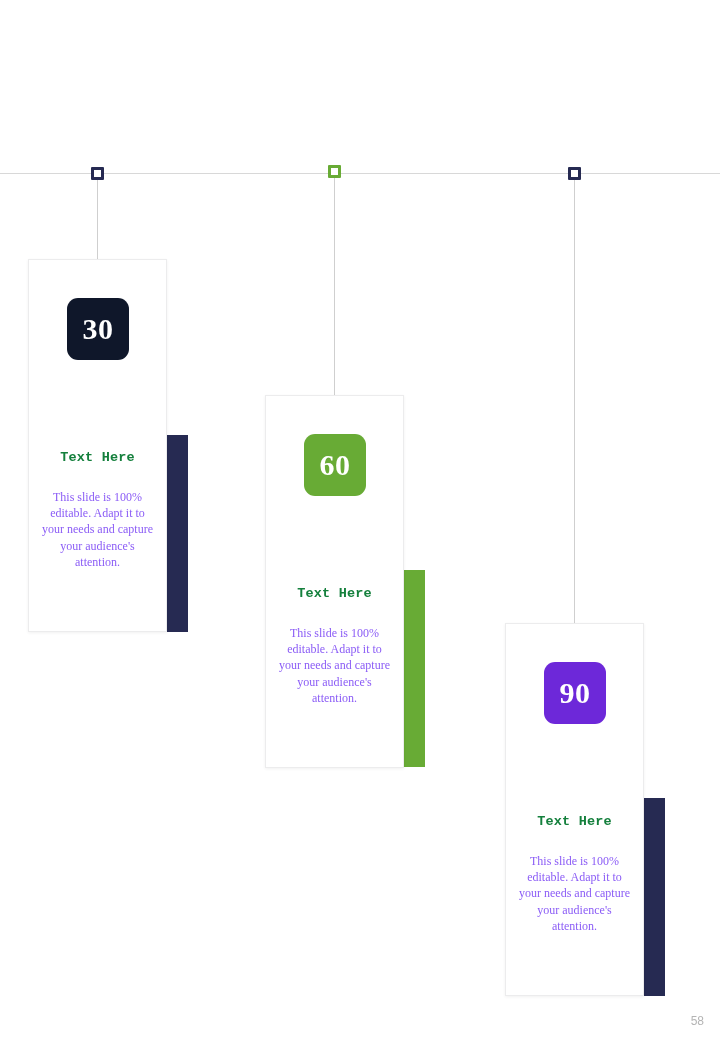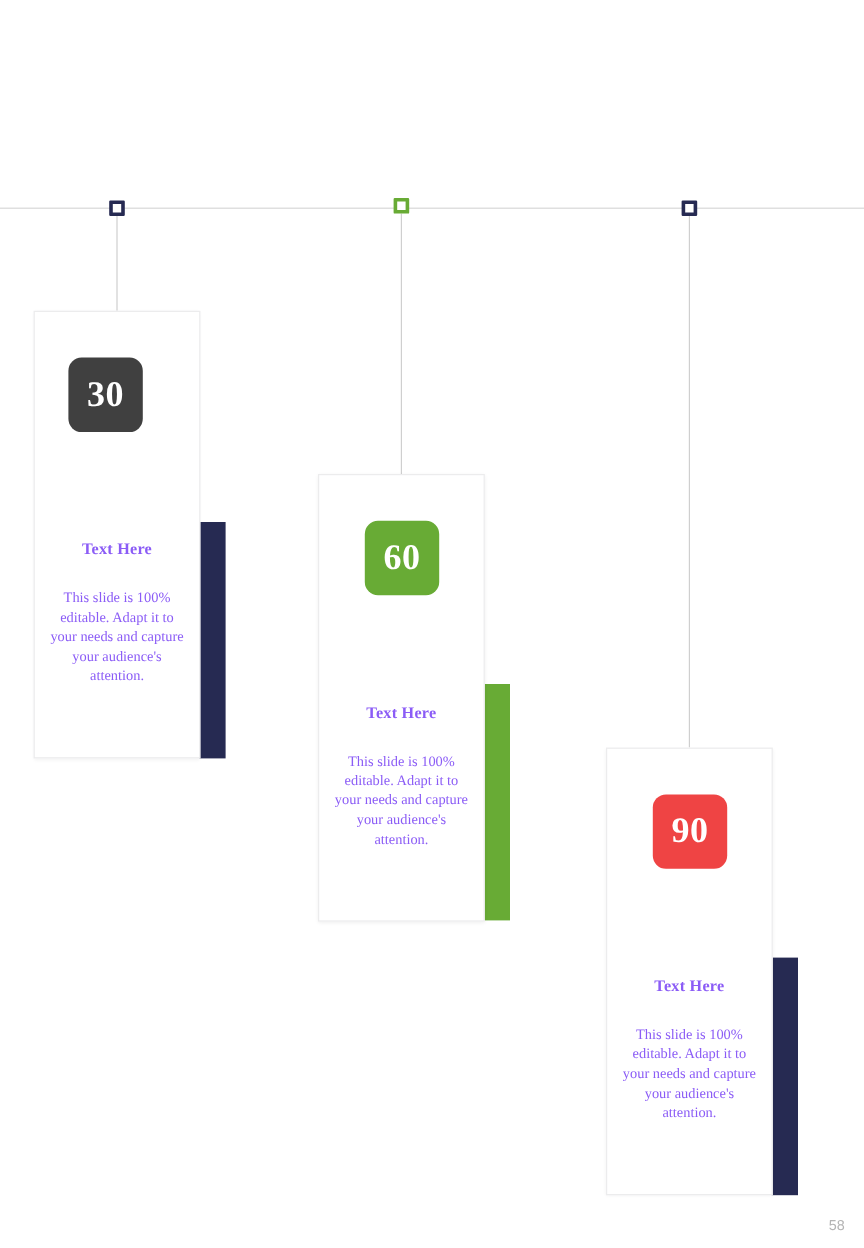--- a/index.html
+++ b/index.html
@@ -91,24 +91,24 @@
 
   .card-body {
     position: absolute;
     left: 0;
     width: 100%;
     padding: 0 10px;
     text-align: center;
   }
 
   .card-heading {
-    font-family: Liberation Serif, serif;
+    font-family: Liberation Mono, monospace;
     font-weight: bold;
     font-size: 13.5px;
-    color: #8b5cf6;
+    color: #15803d;
     margin-bottom: 8px;
     letter-spacing: 0.2px;
   }
 
   .card-text {
     font-family: Liberation Serif, serif;
     font-size: 12px;
     line-height: 16.2px;
     color: #8b5cf6;
     margin-top: 24px;
@@ -136,37 +136,37 @@
       <div class="connector" style="left: 97px; top: 180px; height: 79px;"></div>
       <div class="connector" style="left: 334px; top: 178px; height: 217px;"></div>
       <div class="connector" style="left: 574px; top: 180px; height: 443px;"></div>
       <div class="marker" style="left: 91px; top: 167px; border-color: rgb(38, 42, 82);"></div>
       <div class="marker green" style="left: 328px; top: 165px; border-color: rgb(104, 171, 53);"></div>
       <div class="marker" style="left: 568px; top: 167px; border-color: rgb(38, 42, 82);"></div>
     </div>
   <div id="cards-layer">
       <div class="accent-bar" style="left: 166px; top: 435px; height: 197px; background: rgb(38, 42, 82);"></div>
       <div class="card" style="left: 28px; top: 259px; width: 139px; height: 373px;">
-        <div class="badge" style="left: 28px; top: 38px; background: #404040;">30</div>
+        <div class="badge" style="left: 38px; top: 38px; background: #0f172a;">30</div>
         <div class="card-body" style="top: 190px;">
           <div class="card-heading">Text Here</div>
           <div class="card-text">This slide is 100% editable. Adapt it to your needs and capture your audience's attention.</div>
         </div>
       </div>
       <div class="accent-bar" style="left: 403px; top: 570px; height: 197px; background: rgb(104, 171, 53);"></div>
       <div class="card" style="left: 265px; top: 395px; width: 139px; height: 373px;">
         <div class="badge" style="left: 38px; top: 38px; background: rgb(104, 171, 53);">60</div>
         <div class="card-body" style="top: 190px;">
           <div class="card-heading">Text Here</div>
           <div class="card-text">This slide is 100% editable. Adapt it to your needs and capture your audience's attention.</div>
         </div>
       </div>
       <div class="accent-bar" style="left: 643px; top: 798px; height: 198px; background: rgb(38, 42, 82);"></div>
       <div class="card" style="left: 505px; top: 623px; width: 139px; height: 373px;">
-        <div class="badge" style="left: 38px; top: 38px; background: #ef4444;">90</div>
+        <div class="badge" style="left: 38px; top: 38px; background: #6d28d9;">90</div>
         <div class="card-body" style="top: 190px;">
           <div class="card-heading">Text Here</div>
           <div class="card-text">This slide is 100% editable. Adapt it to your needs and capture your audience's attention.</div>
         </div>
       </div>
     </div>
 
   <div class="page-number">58</div>
 
 </div>

